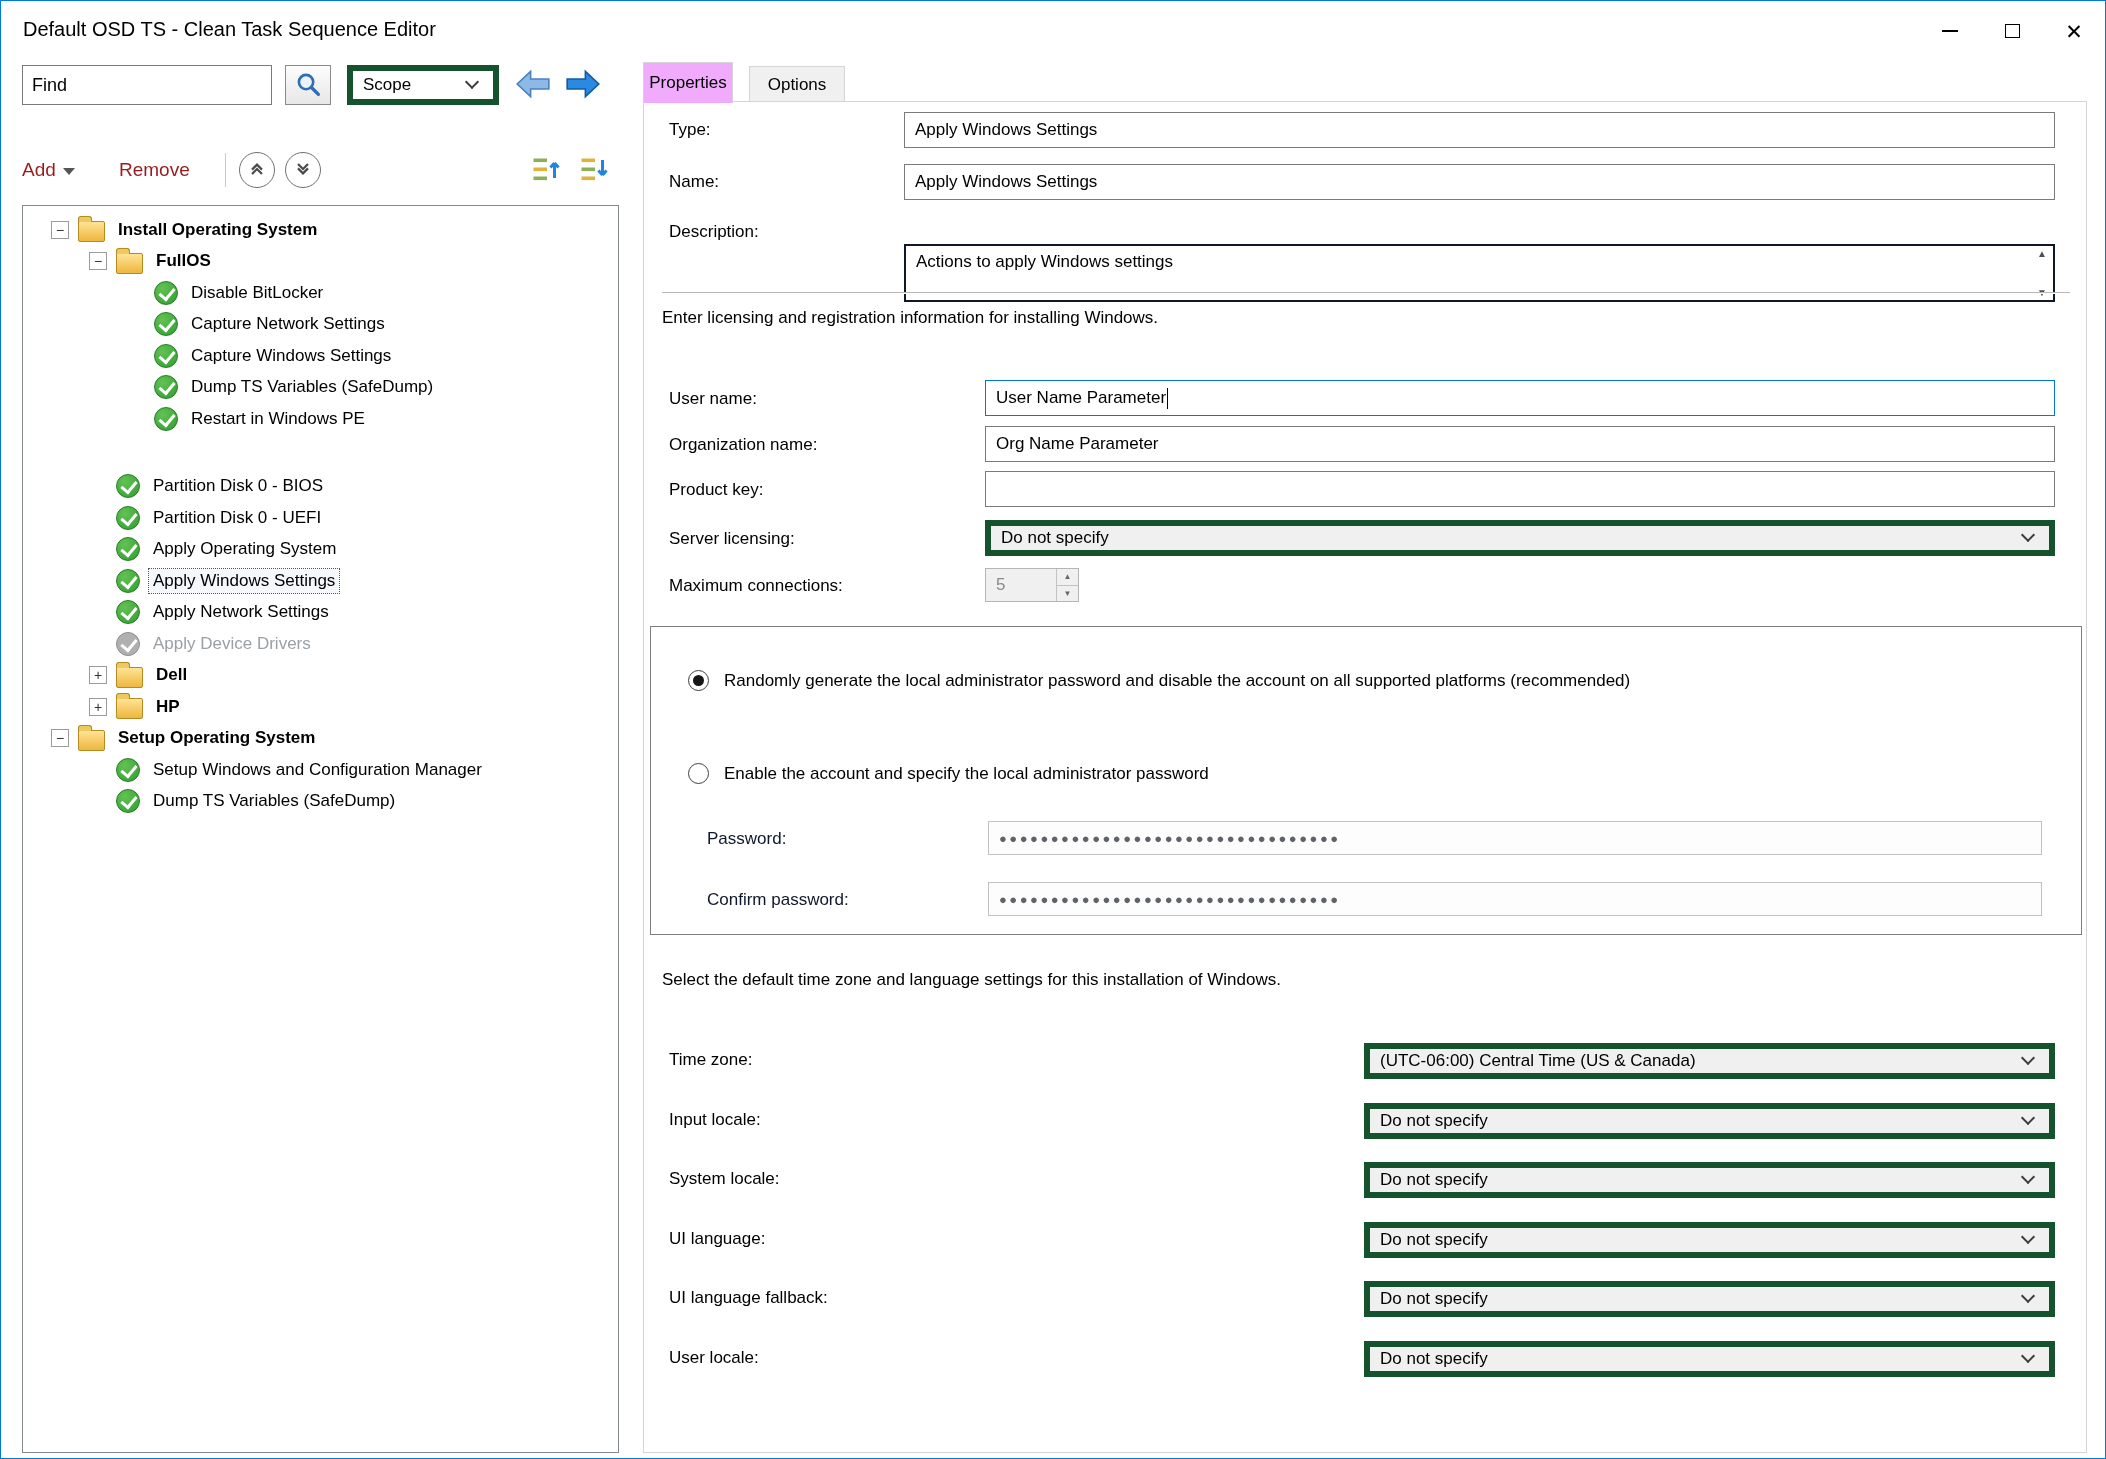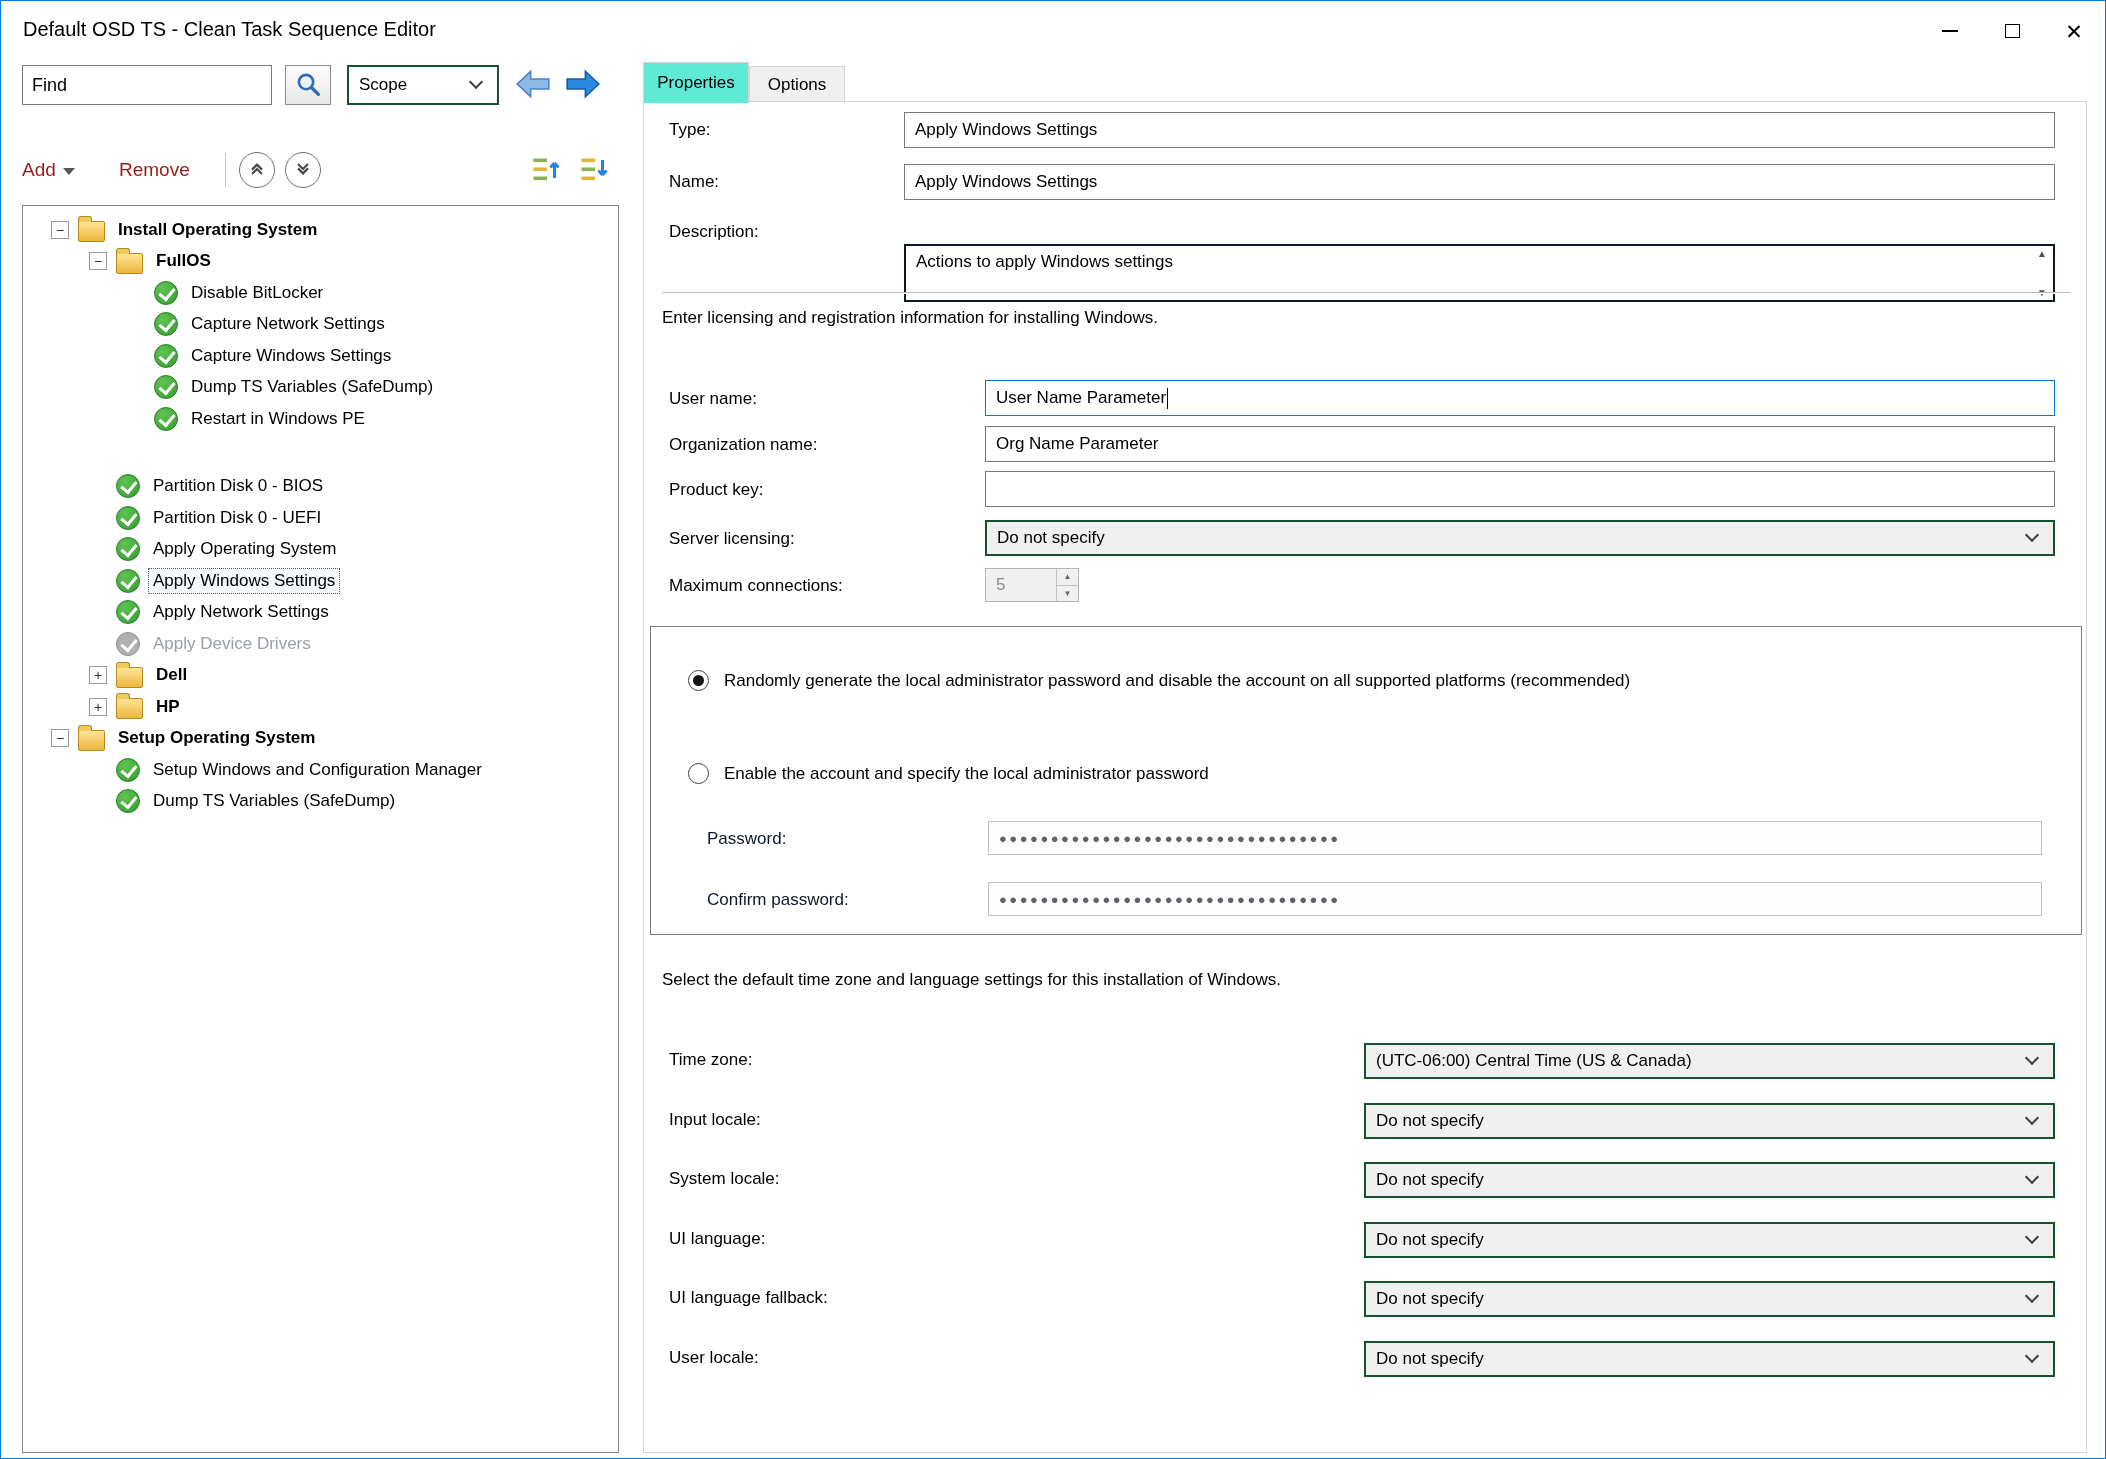--- a/index.html
+++ b/index.html
@@ -58,21 +58,21 @@
   .tree-icon.group { width:27px; height:21px; margin-top:4px; background:linear-gradient(#ffe396,#edb73e);
        border:1px solid #b58a1e; border-radius:2px; }
   .tree-icon.group::before { content:""; position:absolute; top:-6px; left:-1px; width:12px; height:5px;
        background:#edc95e; border:1px solid #b58a1e; border-bottom:none; border-radius:3px 3px 0 0; }
   .tree-label { padding:2px 4px; }
   .tree-row.selected .tree-label { outline:1px dotted #555; background:#f4f8fd; }
 
   
   .tab { position:absolute; display:flex; align-items:center; justify-content:center;
          font-size:17px; font-family:"Liberation Sans",sans-serif; cursor:default; }
-  .tab-properties { left:642px; top:61px; width:106px; height:41px; background:#5eead4;
+  .tab-properties { left:642px; top:61px; width:90px; height:41px; background:#f0abfc;
          border:1px solid #d5d5d5; border-bottom:none; z-index:3; }
   .tab-options { left:748px; top:65px; width:96px; height:36px; background:#f0f0f0;
          border:1px solid #d5d5d5; border-bottom:none; z-index:1; }
   .tab-page { position:absolute; left:642px; top:100px; width:1444px; height:1352px;
          border:1px solid #d5d5d5; background:#fff; z-index:2; }
 
   .form-label { position:absolute; font-size:17px; white-space:nowrap; }
   .textbox { position:absolute; border:1px solid #7a7a7a; background:#fff; display:flex; align-items:center;
              padding:0 10px; font-size:17px; white-space:nowrap; overflow:hidden; }
   .textbox.focused { border-color:#0078d7; }
@@ -81,21 +81,21 @@
   .desc-field { position:absolute; left:260px; top:114px; width:1151px; height:58px;
                 border:2px solid #0f172a; background:#fff; padding:6px 26px 6px 10px; font-size:17px;margin-top:28px; }
   .desc-scroll { position:absolute; right:2px; top:2px; bottom:2px; width:18px;
                  display:flex; flex-direction:column; justify-content:space-between; align-items:center;
                  font-size:10px; color:#505050; }
 
   .separator { position:absolute; left:18px; top:190px; width:1408px; height:2px;
                border-top:1px solid #b9b9b9; border-bottom:1px solid #fdfdfd; }
   .section-text { position:absolute; font-size:17px; }
 
-  .combo { border:2px solid #14532d; background:#f0f0f0; display:flex; align-items:center;
+  .combo { border:6px solid #14532d; background:#f0f0f0; display:flex; align-items:center;
            padding:0 44px 0 10px; position:relative; font-size:17px; white-space:nowrap; overflow:hidden; }
   .combo-chevron { position:absolute; right:16px; top:50%; margin-top:-8px; width:10px; height:10px;
                    border-right:2px solid #3c3c3c; border-bottom:2px solid #3c3c3c; transform:rotate(45deg); }
   .combo-abs { position:absolute; }
 
   .spinner { position:absolute; left:341px; top:466px; width:94px; height:34px; border:1px solid #b5b5b5;
              background:#f0f0f0; color:#8a8a8a; display:flex; align-items:center; padding-left:10px; font-size:17px; }
   .spin-btns { position:absolute; right:0; top:0; bottom:0; width:22px; border-left:1px solid #c2c2c2;
                display:flex; flex-direction:column; }
   .spin-btns span { flex:1; display:flex; align-items:center; justify-content:center; font-size:8px; color:#666; }

